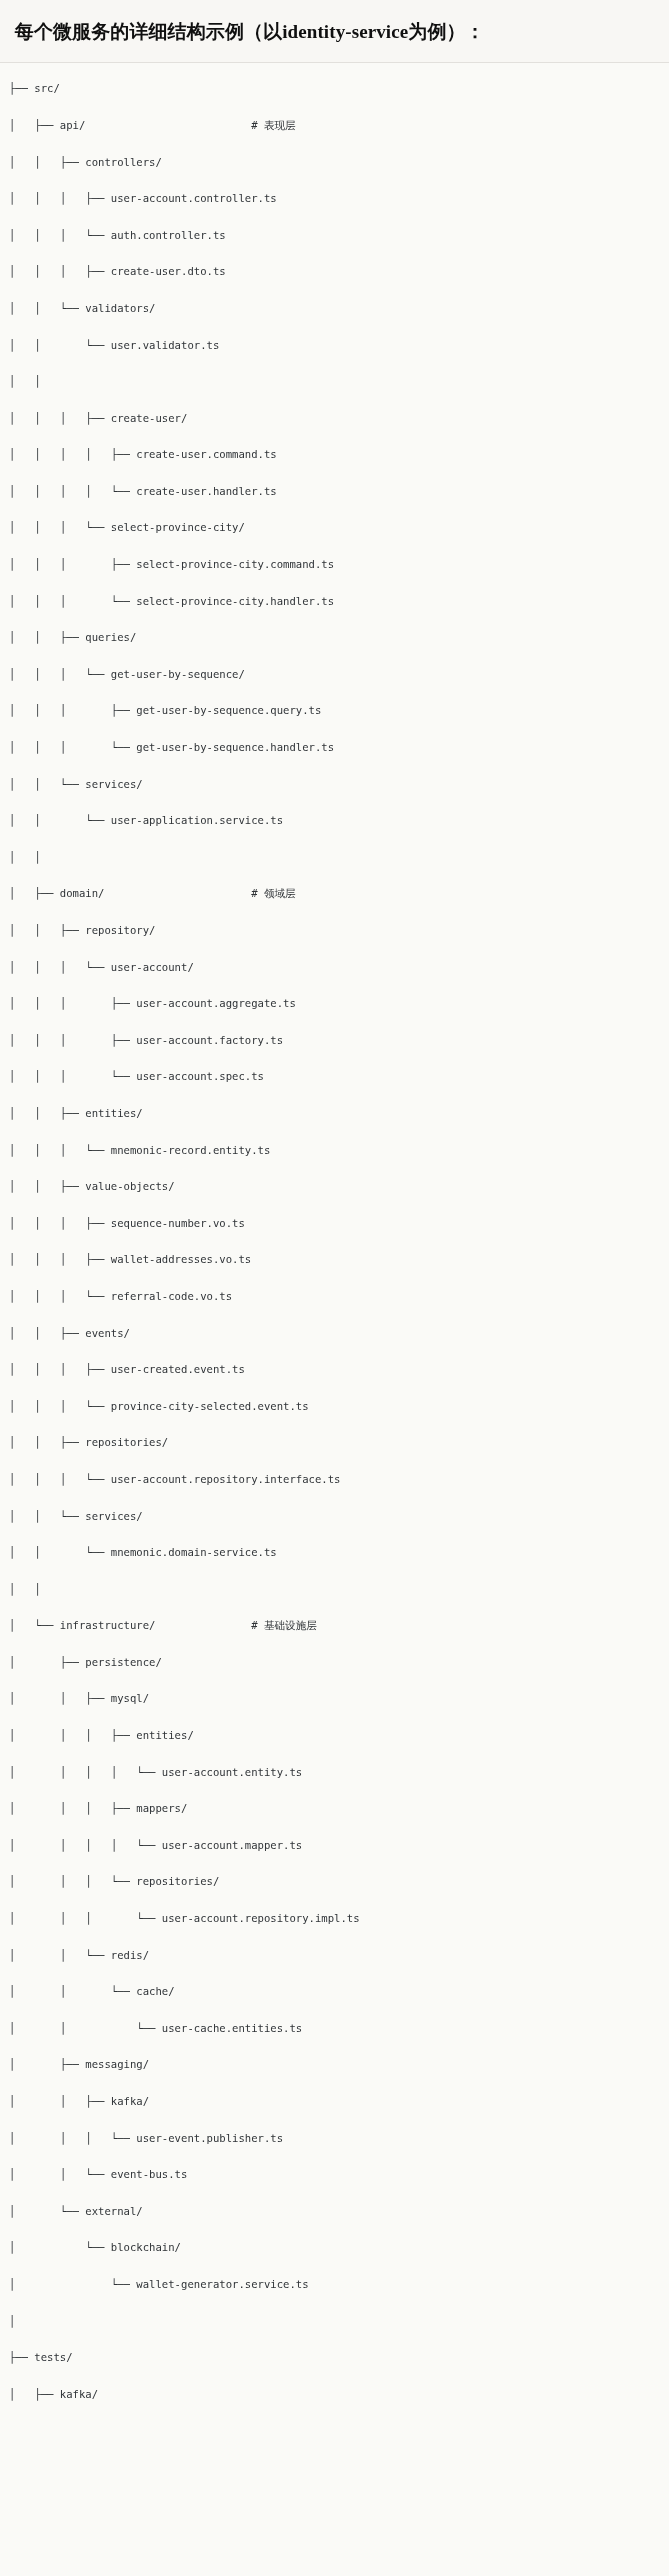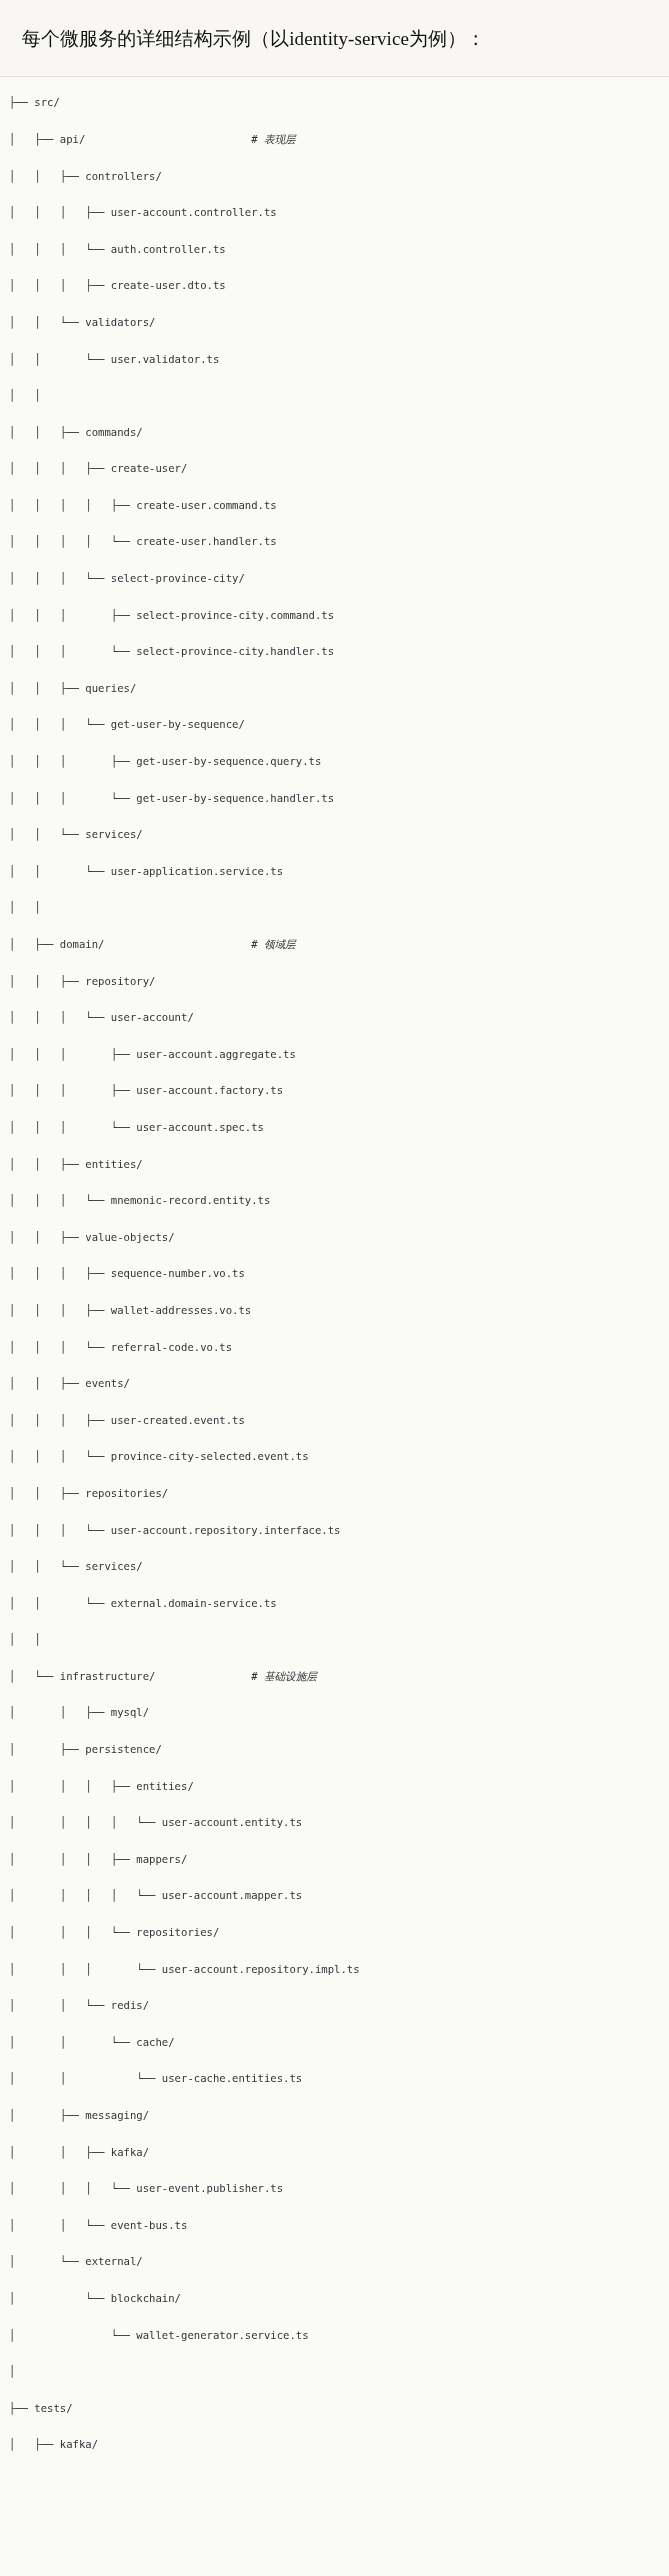--- a/index.html
+++ b/index.html
@@ -20,26 +20,26 @@
   }
 
   
   .header {
     padding: 13.8px 8.8px 12.5px 8.8px;
     background: #f8f7f4;
     border-bottom: 0.6px solid #e2e0dc;
   }
   .header-title {
     font-family: "Liberation Serif", "DejaVu Serif", serif;
-    font-weight: normal;
+    font-weight: bold;
     font-size: 19px;
     line-height: 1.25;
     letter-spacing: 0.1px;
     color: #101010;
-    margin: 13px;
+    margin: 6px;
   }
 
   
   .tree-block {
     padding: 16.3px 8.8px 11.3px 8.8px;
     background: #fafaf7;
   }
   pre.tree {
     margin: 0;
     font-family: "DejaVu Sans Mono", "Liberation Mono", monospace;
@@ -50,21 +50,20 @@
     tab-size: 2;
     letter-spacing: 0px;
   }
   .tree-line {
     display: block;
     white-space: pre;
     min-height: 18.3px;
   }
   .tree-line .comment {
     color: #2f3337;
-    font-style: italic;
   }
 </style>
 </head>
 <body>
 
 <div class="page">
 
   <div class="header">
     <h1 class="header-title">每个微服务的详细结构示例（以identity-service为例）：</h1>
   </div>
@@ -73,21 +72,20 @@
     <pre class="tree">
 <span class="tree-line">├── src/</span>
 <span class="tree-line"><span>│   ├── api/                          </span><span class="comment"># 表现层</span></span>
 <span class="tree-line">│   │   ├── controllers/</span>
 <span class="tree-line">│   │   │   ├── user-account.controller.ts</span>
 <span class="tree-line">│   │   │   └── auth.controller.ts</span>
 <span class="tree-line">│   │   │   ├── create-user.dto.ts</span>
 <span class="tree-line">│   │   └── validators/</span>
 <span class="tree-line">│   │       └── user.validator.ts</span>
 <span class="tree-line">│   │</span>
-<span class="tree-line">│   │   ├── commands/</span>
 <span class="tree-line">│   │   │   ├── create-user/</span>
 <span class="tree-line">│   │   │   │   ├── create-user.command.ts</span>
 <span class="tree-line">│   │   │   │   └── create-user.handler.ts</span>
 <span class="tree-line">│   │   │   └── select-province-city/</span>
 <span class="tree-line">│   │   │       ├── select-province-city.command.ts</span>
 <span class="tree-line">│   │   │       └── select-province-city.handler.ts</span>
 <span class="tree-line">│   │   ├── queries/</span>
 <span class="tree-line">│   │   │   └── get-user-by-sequence/</span>
 <span class="tree-line">│   │   │       ├── get-user-by-sequence.query.ts</span>
 <span class="tree-line">│   │   │       └── get-user-by-sequence.handler.ts</span>
@@ -105,25 +103,25 @@
 <span class="tree-line">│   │   ├── value-objects/</span>
 <span class="tree-line">│   │   │   ├── sequence-number.vo.ts</span>
 <span class="tree-line">│   │   │   ├── wallet-addresses.vo.ts</span>
 <span class="tree-line">│   │   │   └── referral-code.vo.ts</span>
 <span class="tree-line">│   │   ├── events/</span>
 <span class="tree-line">│   │   │   ├── user-created.event.ts</span>
 <span class="tree-line">│   │   │   └── province-city-selected.event.ts</span>
 <span class="tree-line">│   │   ├── repositories/</span>
 <span class="tree-line">│   │   │   └── user-account.repository.interface.ts</span>
 <span class="tree-line">│   │   └── services/</span>
-<span class="tree-line">│   │       └── external.domain-service.ts</span>
+<span class="tree-line">│   │       └── mnemonic.domain-service.ts</span>
 <span class="tree-line">│   │</span>
 <span class="tree-line"><span>│   └── infrastructure/               </span><span class="comment"># 基础设施层</span></span>
+<span class="tree-line">│       ├── persistence/</span>
 <span class="tree-line">│       │   ├── mysql/</span>
-<span class="tree-line">│       ├── persistence/</span>
 <span class="tree-line">│       │   │   ├── entities/</span>
 <span class="tree-line">│       │   │   │   └── user-account.entity.ts</span>
 <span class="tree-line">│       │   │   ├── mappers/</span>
 <span class="tree-line">│       │   │   │   └── user-account.mapper.ts</span>
 <span class="tree-line">│       │   │   └── repositories/</span>
 <span class="tree-line">│       │   │       └── user-account.repository.impl.ts</span>
 <span class="tree-line">│       │   └── redis/</span>
 <span class="tree-line">│       │       └── cache/</span>
 <span class="tree-line">│       │           └── user-cache.entities.ts</span>
 <span class="tree-line">│       ├── messaging/</span>

